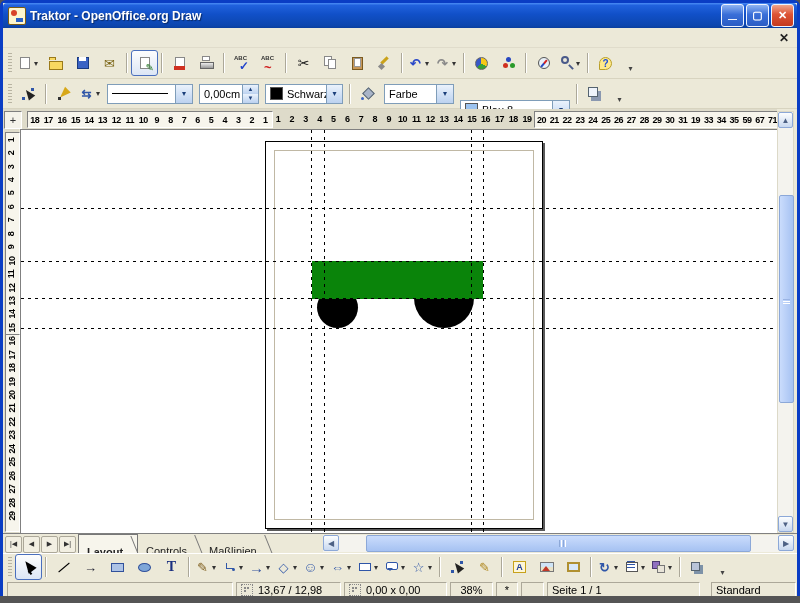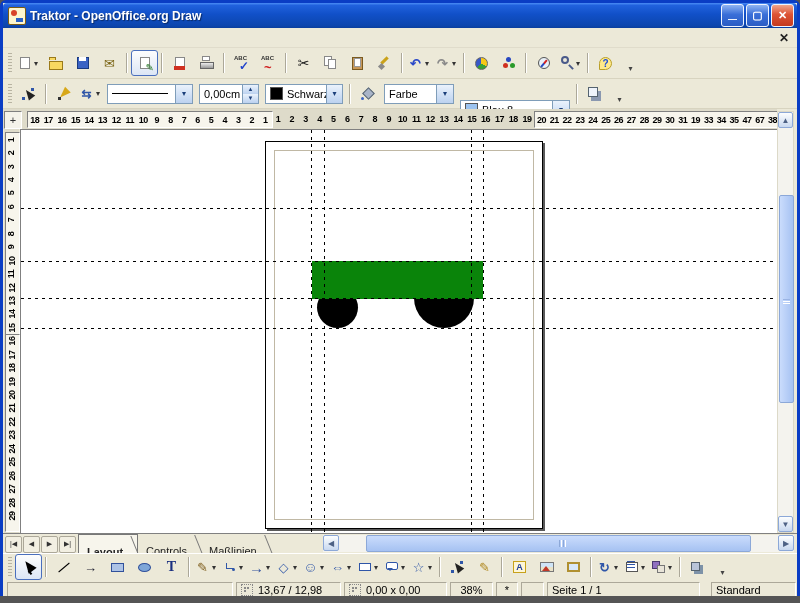--- a/index.html
+++ b/index.html
@@ -376,23 +376,23 @@
             <div>26</div>
             <div>27</div>
             <div>28</div>
             <div>29</div>
             <div>30</div>
             <div>31</div>
             <div>19</div>
             <div>33</div>
             <div>34</div>
             <div>35</div>
-            <div>47</div>
+            <div>59</div>
             <div>67</div>
-            <div>38</div>
+            <div>71</div>
           </div>
         </div>
     </div>
 
     <div class="row main">
       <div class="vruler" id="vruler">
         <div class="vseg" style="top:3px;height:202px;"></div>
         <div class="vseg" style="top:205px;height:196px;"></div>
         <div class="vnums" id="vnums">
             <div>

